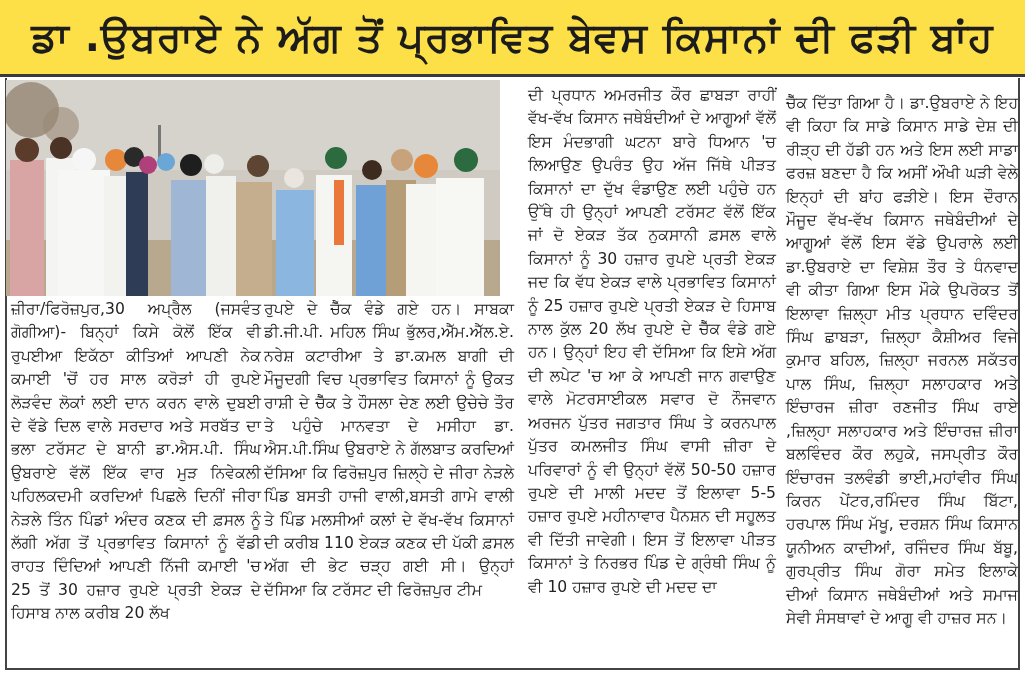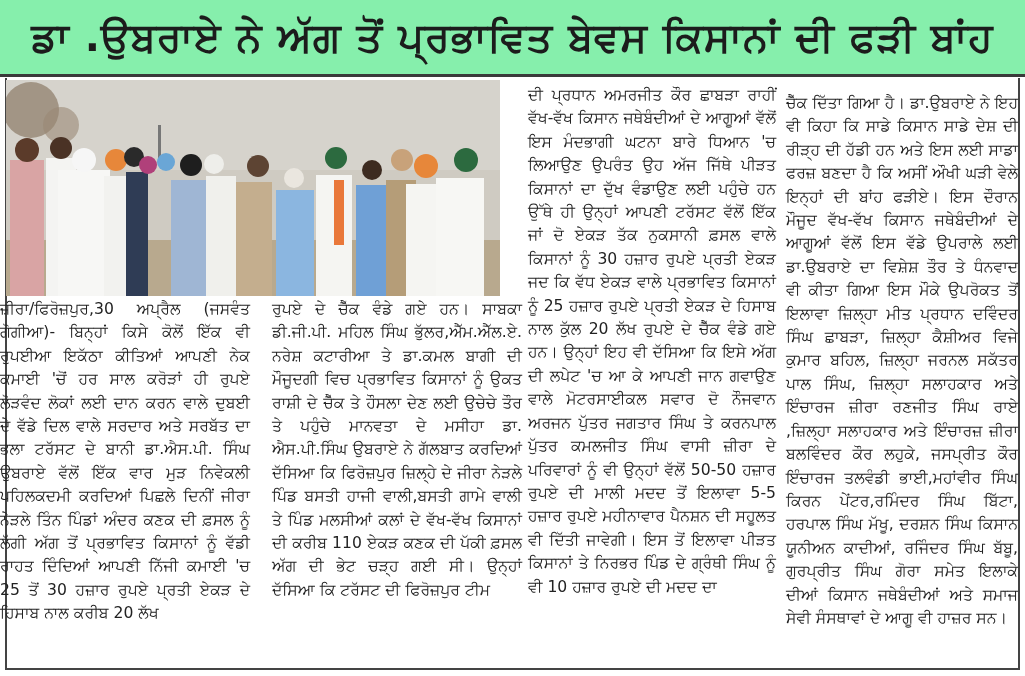--- a/index.html
+++ b/index.html
@@ -2,21 +2,21 @@
 <html><head>
 <meta charset="utf-8">
 <style>
   html, body { margin:0; padding:0; }
   body {
     width:1025px; height:676px; background:#ffffff; overflow:hidden;
     font-family:"DejaVu Sans", sans-serif; color:#1a1a1a; position:relative;
   }
   .headline-band {
     position:absolute; left:0; top:0; width:1025px; height:74px;
-    background:#86efac; border-bottom:3px solid #3a3a3a;
+    background:#fde047; border-bottom:3px solid #3a3a3a;
     display:flex; align-items:center; justify-content:center;
   }
   .headline-band h1 {
     margin:0; font-family:"DejaVu Sans", sans-serif; font-weight:bold;
     font-size:40px; letter-spacing:1px; color:#1c1c1c; white-space:nowrap;
   }
   .frame {
     position:absolute; left:5px; top:78px; width:1015px; height:592px;
     border:2px solid #444; border-top:none; box-sizing:border-box;
   }
@@ -24,22 +24,22 @@
     position:absolute; left:6px; top:80px; width:494px; height:216px;
     overflow:hidden; background:#c9c6bd;
   }
   .photo svg { display:block; width:100%; height:100%; }
   .col {
     position:absolute; box-sizing:border-box;
     font-size:15.6px; line-height:23.4px; text-align:justify;
     text-align-last:left; color:#222;
   }
   .col p { margin:0; }
-  .col1 { left:0;  top:298px; width:250px; }
-  .col2 { left:272px; top:298px; width:250px; }
+  .col1 { left:11px;  top:298px; width:250px; }
+  .col2 { left:264px; top:298px; width:250px; }
   .col3 { left:528px; top:84px;  width:248px; }
   .col4 { left:786px; top:92px;  width:232px; }
   .divider { position:absolute; background:#555; }
 </style>
 </head>
 <body>
 
 <div class="headline-band">
   <h1>ਡਾ .ਉਬਰਾਏ ਨੇ ਅੱਗ ਤੋਂ ਪ੍ਰਭਾਵਿਤ ਬੇਵਸ ਕਿਸਾਨਾਂ ਦੀ ਫੜੀ ਬਾਂਹ</h1>
 </div>

